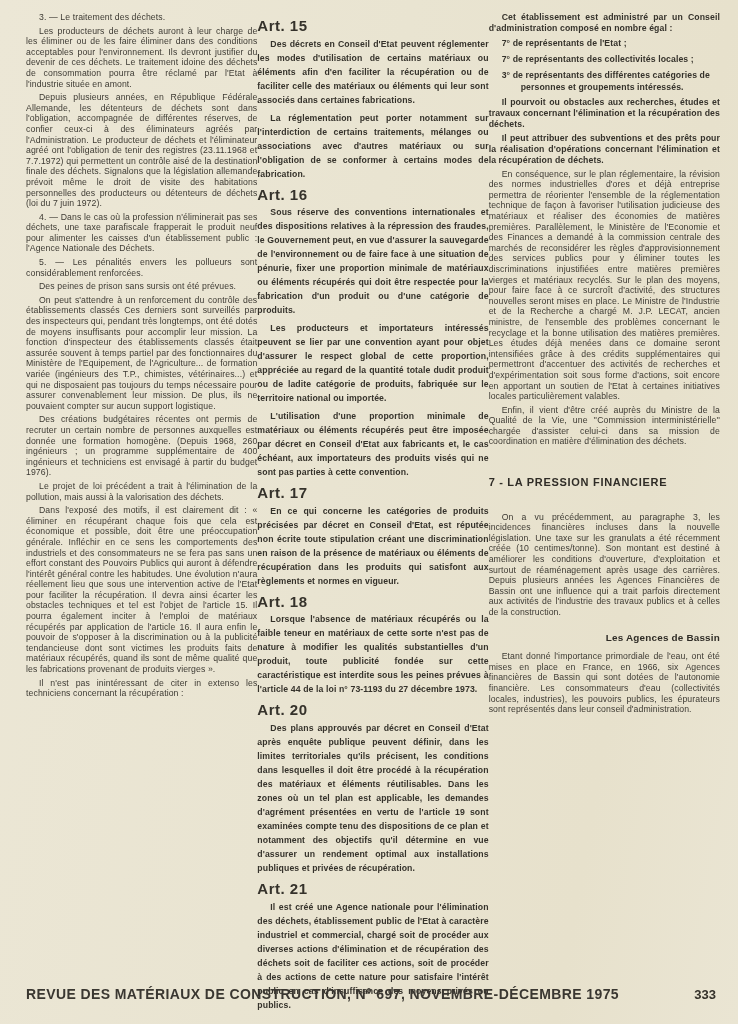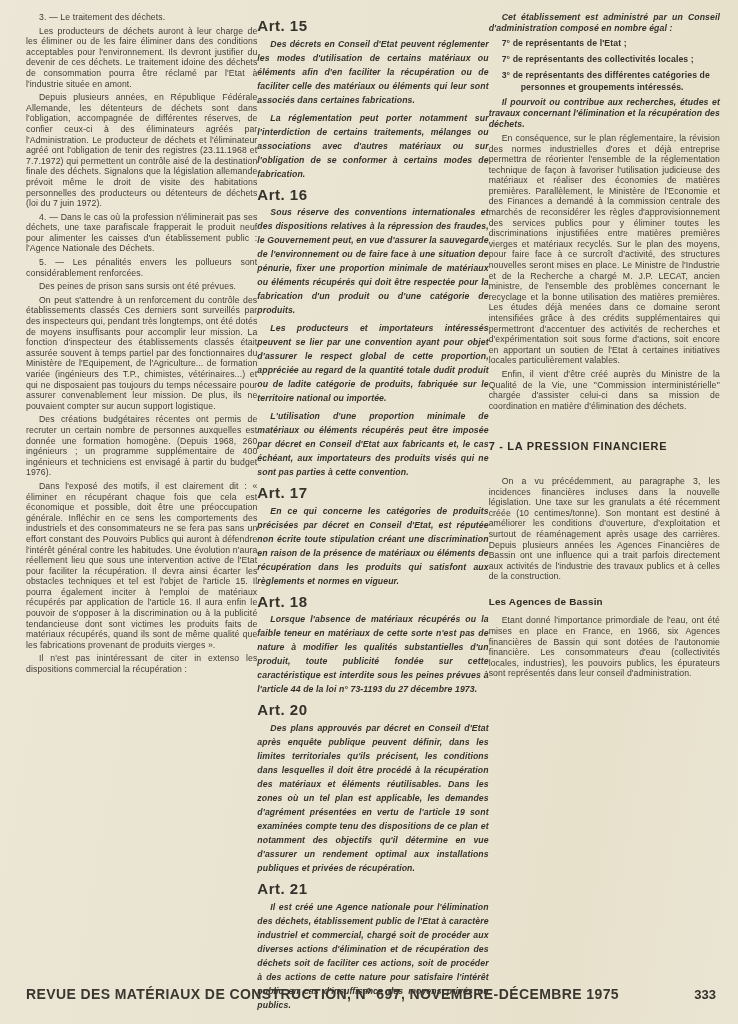--- a/index.html
+++ b/index.html
@@ -9,26 +9,26 @@
     background:linear-gradient(100deg,#ece7d6 0%, #e9e4d1 45%, #e7e1cc 80%, #eae5d3 100%);
     color:#3d3a33;
   }
   .columns {
     position:absolute; top:12px; left:26px; width:694px;
     display:flex; align-items:flex-start;
   }
   .column { flex:1; min-width:0; }
   .block { margin:0 0 3px 0; font-size:8.7px; line-height:10.6px; text-align:justify; letter-spacing:0.1px; }
   .para { text-indent:13px; }
-  .quote { font-weight:bold; color:#35322b; line-height:10.9px; text-indent:13px;font-style:italic; }
+  .quote { font-weight:bold; color:#35322b; line-height:10.9px; text-indent:13px; }
   .col-2 .quote { line-height:14px; margin-bottom:4px; }
   .list-item { font-weight:bold; color:#35322b; line-height:12.1px; padding-left:32px; text-indent:-19px; text-align:left; margin-bottom:4px; }
   .art-heading { font-weight:bold; color:#35322b; text-align:left; text-indent:0; font-size:15px; letter-spacing:0.5px; margin:9px 0 5px 0; }
   .section-heading { font-weight:bold; color:#2f2c26; font-size:11px; letter-spacing:0.7px; text-align:left; text-indent:0; margin:30px 0 24px 0; }
-  .sub-heading { font-weight:bold; color:#2f2c26; font-size:9.9px; letter-spacing:0.2px; text-align:left; text-indent:0; margin:15px 0 8px 0; }
+  .sub-heading { font-weight:bold; color:#2f2c26; font-size:9.9px; letter-spacing:0.2px; text-align:right; text-indent:0; margin:15px 0 8px 0; }
   .footer-line {
     position:absolute; left:26px; bottom:22px; font-size:14px; font-weight:bold;
     letter-spacing:0.4px; color:#3a3731;text-align:right;
   }
   .page-number {
     position:absolute; right:22px; bottom:22px; font-size:13px; font-weight:bold; color:#34312a;
   }
 </style>
 </head>
 <body>
@@ -37,22 +37,23 @@
   <div class="columns">
     <div class="column col-1">
         <p class="block para">3. — Le traitement des déchets.</p>
         <p class="block para">Les producteurs de déchets auront à leur charge de les éliminer ou de les faire éliminer dans des conditions acceptables pour l'environnement. Ils devront justifier du devenir de ces déchets. Le traitement idoine des déchets de consommation pourra être réclamé par l'Etat à l'industrie située en amont.</p>
         <p class="block para">Depuis plusieurs années, en République Fédérale Allemande, les détenteurs de déchets sont dans l'obligation, accompagnée de différentes réserves, de confier ceux-ci à des éliminateurs agréés par l'Administration. Le producteur de déchets et l'éliminateur agréé ont l'obligation de tenir des registres (23.11.1968 et 7.7.1972) qui permettent un contrôle aisé de la destination finale des déchets. Signalons que la législation allemande prévoit même le droit de visite des habitations personnelles des producteurs ou détenteurs de déchets (loi du 7 juin 1972).</p>
         <p class="block para">4. — Dans le cas où la profession n'éliminerait pas ses déchets, une taxe parafiscale frapperait le produit neuf pour alimenter les caisses d'un établissement public : l'Agence Nationale des Déchets.</p>
         <p class="block para">5. — Les pénalités envers les pollueurs sont considérablement renforcées.</p>
         <p class="block para">Des peines de prison sans sursis ont été prévues.</p>
         <p class="block para">On peut s'attendre à un renforcement du contrôle des établissements classés Ces derniers sont surveillés par des inspecteurs qui, pendant très longtemps, ont été dotés de moyens insuffisants pour accomplir leur mission. La fonction d'inspecteur des établissements classés était assurée souvent à temps partiel par des fonctionnaires du Ministère de l'Equipement, de l'Agriculture... de formation variée (ingénieurs des T.P., chimistes, vétérinaires...) et qui ne disposaient pas toujours du temps nécessaire pour assurer convenablement leur mission. De plus, ils ne pouvaient compter sur aucun support logistique.</p>
         <p class="block para">Des créations budgétaires récentes ont permis de recruter un certain nombre de personnes auxquelles est donnée une formation homogène. (Depuis 1968, 260 ingénieurs ; un programme supplémentaire de 400 ingénieurs et techniciens est envisagé à partir du budget 1976).</p>
+        <p class="block para">Le projet de loi précédent a trait à l'élimination de la pollution, mais aussi à la valorisation des déchets.</p>
         <p class="block para">Dans l'exposé des motifs, il est clairement dit : « éliminer en récupérant chaque fois que cela est économique et possible, doit être une préoccupation générale. Infléchir en ce sens les comportements des industriels et des consommateurs ne se fera pas sans un effort constant des Pouvoirs Publics qui auront à défendre l'intérêt général contre les habitudes. Une évolution n'aura réellement lieu que sous une intervention active de l'Etat pour faciliter la récupération. Il devra ainsi écarter les obstacles techniques et tel est l'objet de l'article 15. Il pourra également inciter à l'emploi de matériaux récupérés par application de l'article 16. Il aura enfin le pouvoir de s'opposer à la discrimination ou à la publicité tendancieuse dont sont victimes les produits faits de matériaux récupérés, quand ils sont de même qualité que les fabrications provenant de produits vierges ».</p>
-        <p class="block para">Il n'est pas inintéressant de citer in extenso les dispositions commercial la récupération :</p>
+        <p class="block para">Il n'est pas inintéressant de citer in extenso les techniciens concernant la récupération :</p>
       </div>
     <div class="column col-2">
         <div class="block art-heading">Art. 15</div>
         <p class="block quote">Des décrets en Conseil d'Etat peuvent réglementer les modes d'utilisation de certains matériaux ou éléments afin d'en faciliter la récupération ou de faciliter celle des matériaux ou éléments qui leur sont associés dans certaines fabrications.</p>
         <p class="block quote">La réglementation peut porter notamment sur l'interdiction de certains traitements, mélanges ou associations avec d'autres matériaux ou sur l'obligation de se conformer à certains modes de fabrication.</p>
         <div class="block art-heading">Art. 16</div>
         <p class="block quote">Sous réserve des conventions internationales et des dispositions relatives à la répression des fraudes, le Gouvernement peut, en vue d'assurer la sauvegarde de l'environnement ou de faire face à une situation de pénurie, fixer une proportion minimale de matériaux ou éléments récupérés qui doit être respectée pour la fabrication d'un produit ou d'une catégorie de produits.</p>
         <p class="block quote">Les producteurs et importateurs intéressés peuvent se lier par une convention ayant pour objet d'assurer le respect global de cette proportion, appréciée au regard de la quantité totale dudit produit ou de ladite catégorie de produits, fabriquée sur le territoire national ou importée.</p>
         <p class="block quote">L'utilisation d'une proportion minimale de matériaux ou éléments récupérés peut être imposée par décret en Conseil d'Etat aux fabricants et, le cas échéant, aux importateurs des produits visés qui ne sont pas parties à cette convention.</p>
         <div class="block art-heading">Art. 17</div>
@@ -62,21 +63,22 @@
         <div class="block art-heading">Art. 20</div>
         <p class="block quote">Des plans approuvés par décret en Conseil d'Etat après enquête publique peuvent définir, dans les limites territoriales qu'ils précisent, les conditions dans lesquelles il doit être procédé à la récupération des matériaux et éléments réutilisables. Dans les zones où un tel plan est applicable, les demandes d'agrément présentées en vertu de l'article 19 sont examinées compte tenu des dispositions de ce plan et notamment des objectifs qu'il détermine en vue d'assurer un rendement optimal aux installations publiques et privées de récupération.</p>
         <div class="block art-heading">Art. 21</div>
         <p class="block quote">Il est créé une Agence nationale pour l'élimination des déchets, établissement public de l'Etat à caractère industriel et commercial, chargé soit de procéder aux diverses actions d'élimination et de récupération des déchets soit de faciliter ces actions, soit de procéder à des actions de cette nature pour satisfaire l'intérêt public en cas d'insuffisance des moyens privés ou publics.</p>
       </div>
     <div class="column col-3">
         <p class="block quote">Cet établissement est administré par un Conseil d'administration composé en nombre égal :</p>
         <p class="block list-item">7°  de représentants de l'Etat ;</p>
         <p class="block list-item">7°  de représentants des collectivités locales ;</p>
         <p class="block list-item">3°  de représentants des différentes catégories de personnes et groupements intéressés.</p>
-        <p class="block quote">Il pourvoit ou contribue aux recherches, études et travaux concernant l'élimination et la récupération des déchets.</p>
+        <p class="block quote">Il pourvoit ou obstacles aux recherches, études et travaux concernant l'élimination et la récupération des déchets.</p>
+        <p class="block quote">Il peut attribuer des subventions et des prêts pour la réalisation d'opérations concernant l'élimination et la récupération de déchets.</p>
         <p class="block para">En conséquence, sur le plan réglementaire, la révision des normes industrielles d'ores et déjà entreprise permettra de réorienter l'ensemble de la réglementation technique de façon à favoriser l'utilisation judicieuse des matériaux et réaliser des économies de matières premières. Parallèlement, le Ministère de l'Economie et des Finances a demandé à la commission centrale des marchés de reconsidérer les règles d'approvisionnement des services publics pour y éliminer toutes les discriminations injustifiées entre matières premières vierges et matériaux recyclés. Sur le plan des moyens, pour faire face à ce surcroît d'activité, des structures nouvelles seront mises en place. Le Ministre de l'Industrie et de la Recherche a chargé M. J.P. LECAT, ancien ministre, de l'ensemble des problèmes concernant le recyclage et la bonne utilisation des matières premières. Les études déjà menées dans ce domaine seront intensifiées grâce à des crédits supplémentaires qui permettront d'accentuer des activités de recherches et d'expérimentation soit sous forme d'actions, soit encore en apportant un soutien de l'Etat à certaines initiatives locales particulièrement valables.</p>
         <p class="block para">Enfin, il vient d'être créé auprès du Ministre de la Qualité de la Vie, une ''Commission interministérielle'' chargée d'assister celui-ci dans sa mission de coordination en matière d'élimination des déchets.</p>
         <div class="block section-heading">7 - LA PRESSION FINANCIERE</div>
         <p class="block para">On a vu précédemment, au paragraphe 3, les incidences financières incluses dans la nouvelle législation. Une taxe sur les granulats a été récemment créée (10 centimes/tonne). Son montant est destiné à améliorer les conditions d'ouverture, d'exploitation et surtout de réaménagement après usage des carrières. Depuis plusieurs années les Agences Financières de Bassin ont une influence qui a trait parfois directement aux activités de l'industrie des travaux publics et à celles de la construction.</p>
         <div class="block sub-heading">Les Agences de Bassin</div>
         <p class="block para">Etant donné l'importance primordiale de l'eau, ont été mises en place en France, en 1966, six Agences financières de Bassin qui sont dotées de l'autonomie financière. Les consommateurs d'eau (collectivités locales, industries), les pouvoirs publics, les épurateurs sont représentés dans leur conseil d'administration.</p>
       </div>
   </div>
   <div class="footer-line">REVUE DES MATÉRIAUX DE CONSTRUCTION, N° 697, NOVEMBRE-DÉCEMBRE 1975</div>
   <div class="page-number">333</div>

